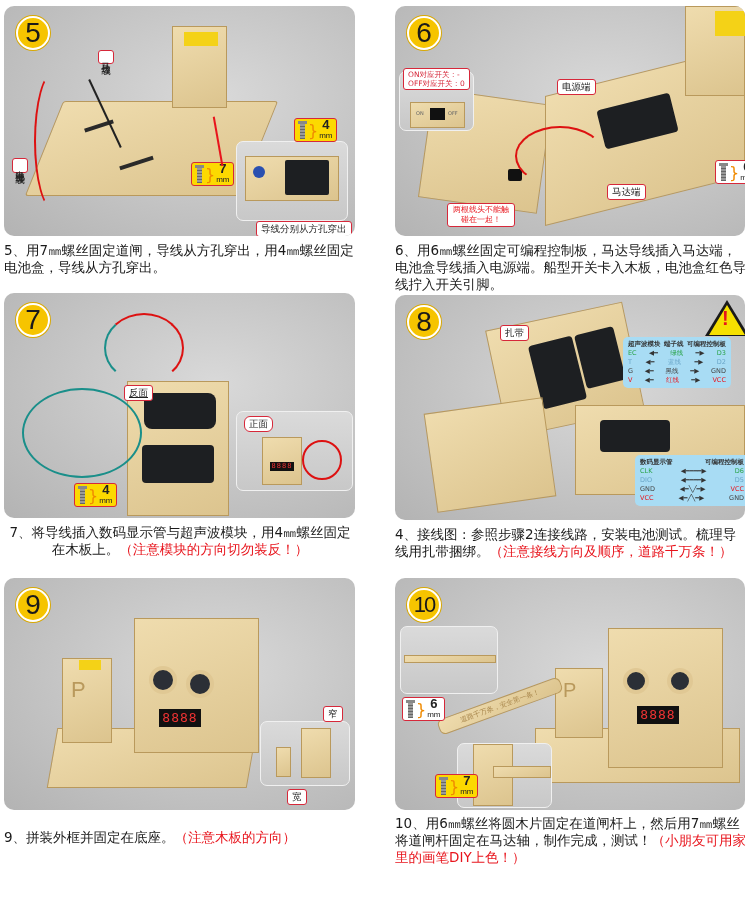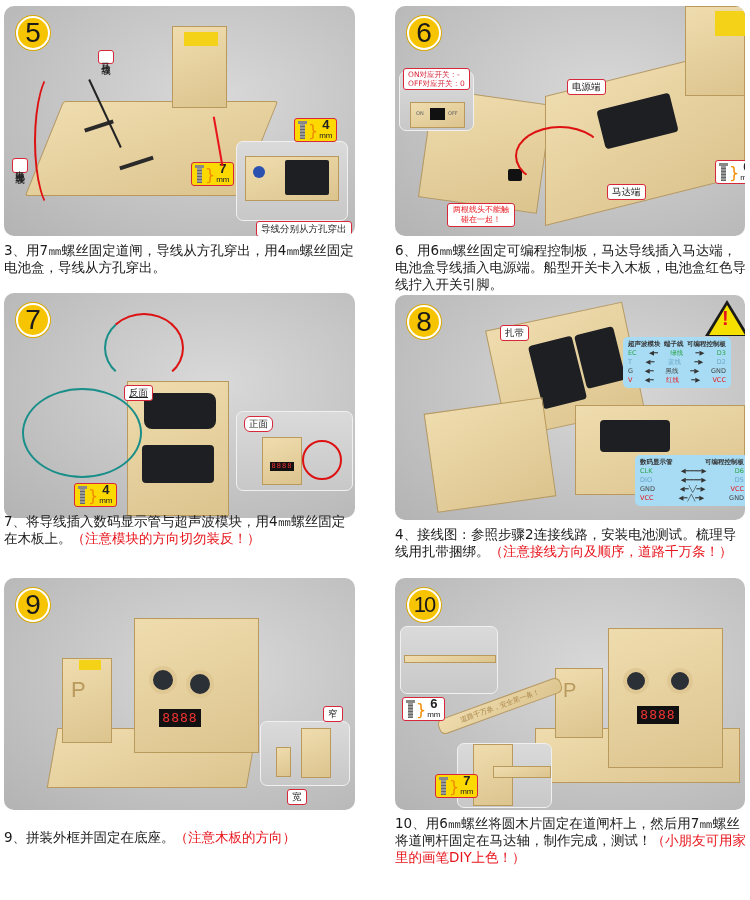--- a/index.html
+++ b/index.html
@@ -114,21 +114,21 @@
       <span class="num"><span>7</span><small>mm</small></span>
     </div>
     <div class="screw" style="left:290px;top:112px;">
       <span class="sicon"></span>
         <span class="brace">}</span>
       <span class="num"><span>4</span><small>mm</small></span>
     </div>
     <div class="lbl" style="left:252px;top:215px;">导线分别从方孔穿出</div>
     <div class="arrow" style="left:210px;top:110px;width:50px;transform:rotate(80deg);"></div>
   </div>
-  <div class="caption" style="left:4px;top:242px;width:350px;">3、用7㎜螺丝固定道闸，导线从方孔穿出，用4㎜螺丝固定电池盒，导线从方孔穿出。</div>
+  <div class="caption" style="left:4px;top:242px;width:350px;">5、用7㎜螺丝固定道闸，导线从方孔穿出，用4㎜螺丝固定电池盒，导线从方孔穿出。</div>
 </div>
 
 <div class="step">
   <div class="photo" style="left:395px;top:6px;width:350px;height:230px;">
     <div class="badge">6</div>
     <div class="wood" style="left:30px;top:90px;width:120px;height:110px;transform:rotate(8deg);"></div>
     <div class="wood" style="left:150px;top:65px;width:200px;height:130px;transform:skewY(-14deg);"></div>
     <div class="wood" style="left:290px;top:0px;width:60px;height:90px;"></div>
     <div class="yellow" style="left:320px;top:5px;width:30px;height:25px;"></div>
     <div class="pcb" style="left:205px;top:95px;width:75px;height:40px;transform:rotate(-14deg);"></div>
@@ -138,21 +138,21 @@
     <div class="inset" style="left:4px;top:65px;width:75px;height:60px;">
       <div class="wood" style="left:10px;top:30px;width:55px;height:26px;"></div>
       <div style="position:absolute;left:30px;top:36px;width:15px;height:12px;background:#111;"></div>
       <span style="position:absolute;left:16px;top:38px;font-size:5px;color:#666;">ON</span>
       <span style="position:absolute;left:48px;top:38px;font-size:5px;color:#666;">OFF</span>
     </div>
     <div class="lbl" style="left:8px;top:62px;font-size:7.5px;line-height:9px;color:#d6283a;">
       <div><span>ON对应</span><span>开关：-</span></div>
       <div><span>OFF对应</span><span>开关：0</span></div>
     </div>
-    <div class="lbl" style="left:172px;top:73px;">电源端</div>
+    <div class="lbl" style="left:162px;top:73px;">电源端</div>
     <div class="lbl" style="left:212px;top:178px;">马达端</div>
     <div class="lbl red-text" style="left:52px;top:197px;width:68px;white-space:normal;text-align:center;font-size:8px;line-height:10px;">
       <span>两根线头不能触碰在一起！</span>
     </div>
     <div class="screw white" style="left:320px;top:154px;">
       <span class="sicon"></span>
         <span class="brace">}</span>
       <span class="num"><span>6</span><small>mm</small></span>
     </div>
   </div>
@@ -173,21 +173,21 @@
       <div class="segment" style="left:33px;top:50px;width:24px;height:9px;font-size:7px;line-height:9px;">8888</div>
       <div class="wire-red" style="left:65px;top:28px;width:40px;height:40px;"></div>
     </div>
     <div class="lbl" style="left:240px;top:123px;border-radius:6px;">正面</div>
     <div class="screw" style="left:70px;top:190px;">
       <span class="sicon"></span>
         <span class="brace">}</span>
       <span class="num"><span>4</span><small>mm</small></span>
     </div>
   </div>
-  <div class="caption" style="left:4px;top:513px;width:352px;">
+  <div class="caption" style="left:4px;top:524px;width:352px;text-align:center;">
     <span>7、将导线插入数码显示管与超声波模块，用4㎜螺丝固定在木板上。</span><span class="red">（注意模块的方向切勿装反！）</span>
   </div>
 </div>
 
 <div class="step">
   <div class="photo" style="left:395px;top:295px;width:350px;height:225px;">
     <div class="badge">8</div>
     <div class="wood" style="left:100px;top:20px;width:140px;height:110px;transform:rotate(-12deg);"></div>
     <div class="pcb" style="left:140px;top:45px;width:45px;height:65px;transform:rotate(-14deg);"></div>
     <div class="pcb" style="left:185px;top:35px;width:40px;height:55px;transform:rotate(-14deg);"></div>

